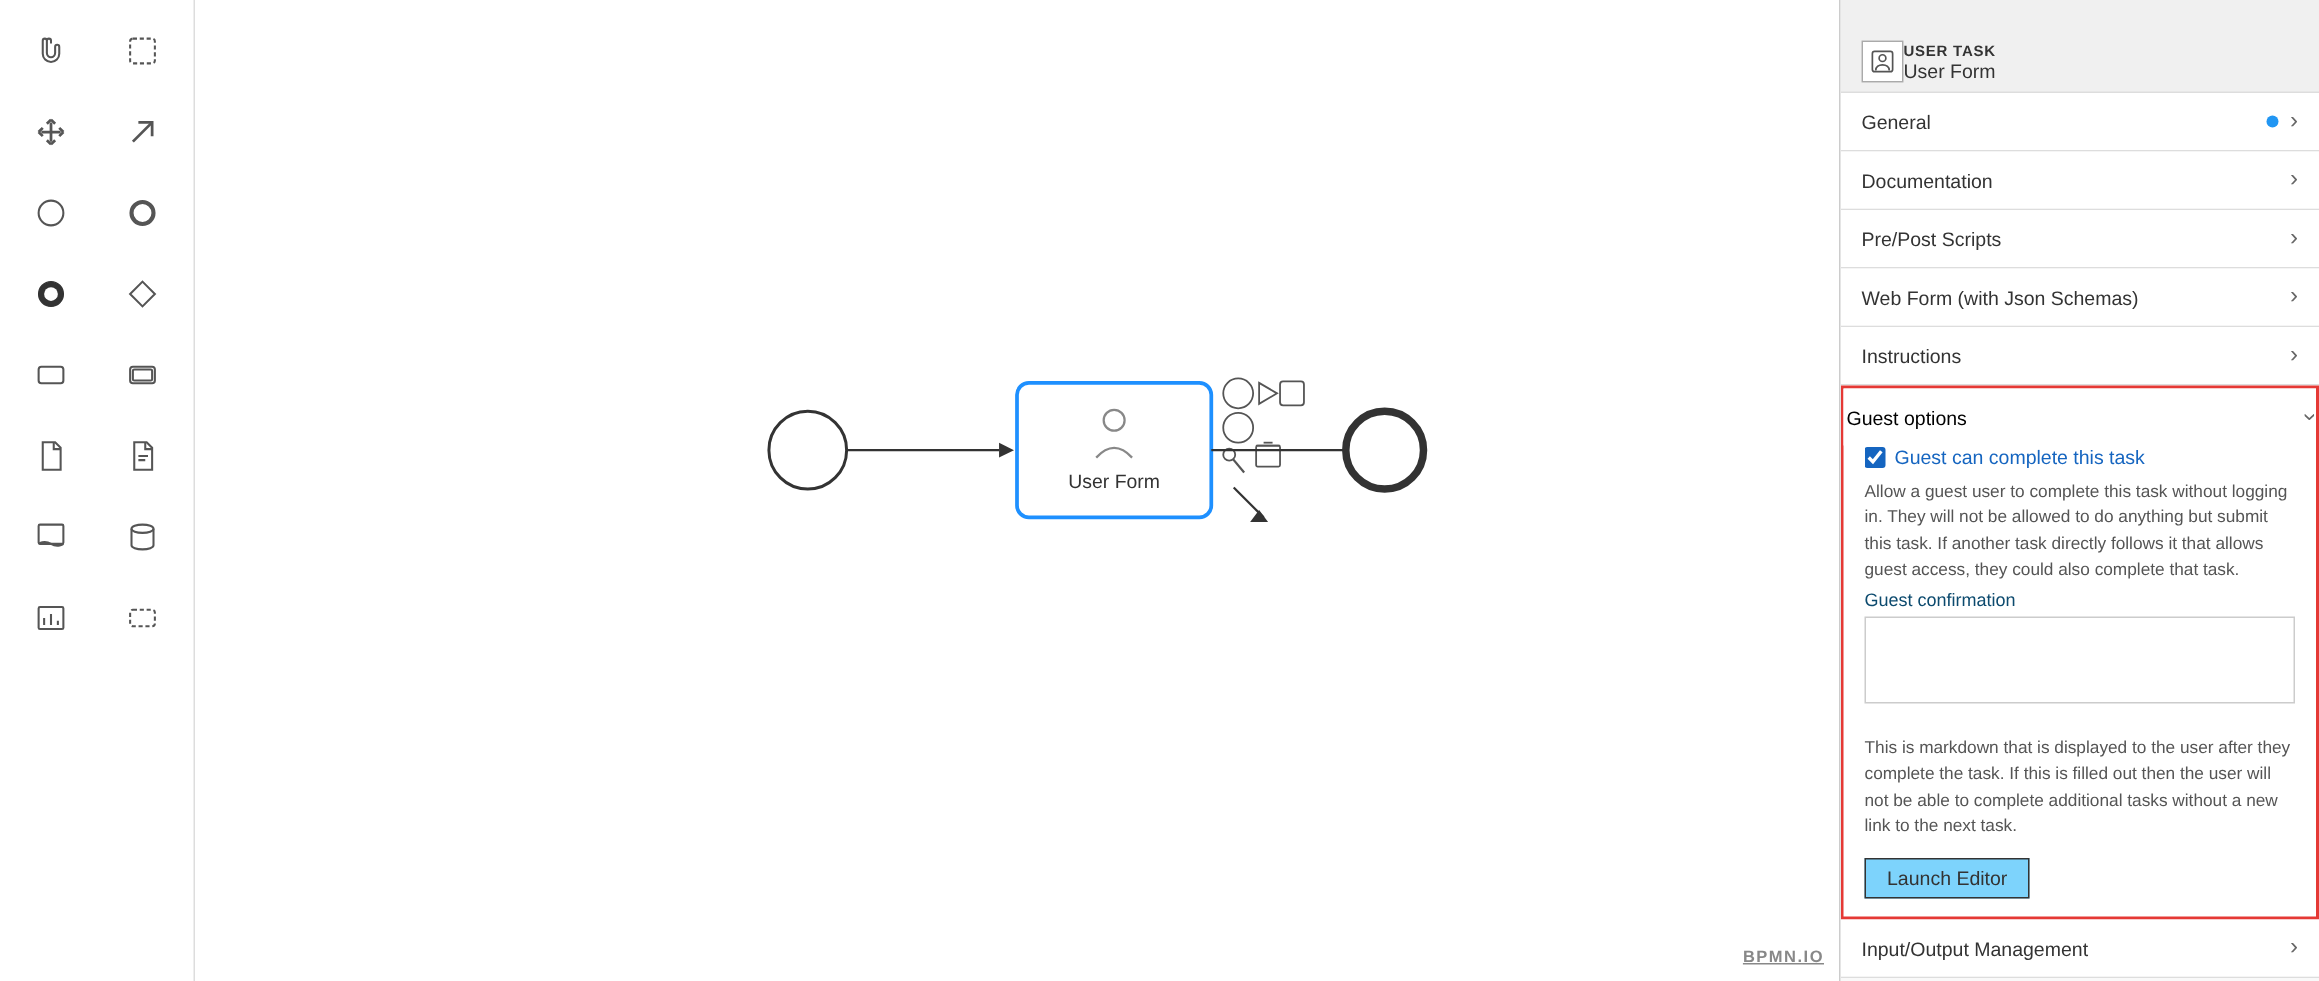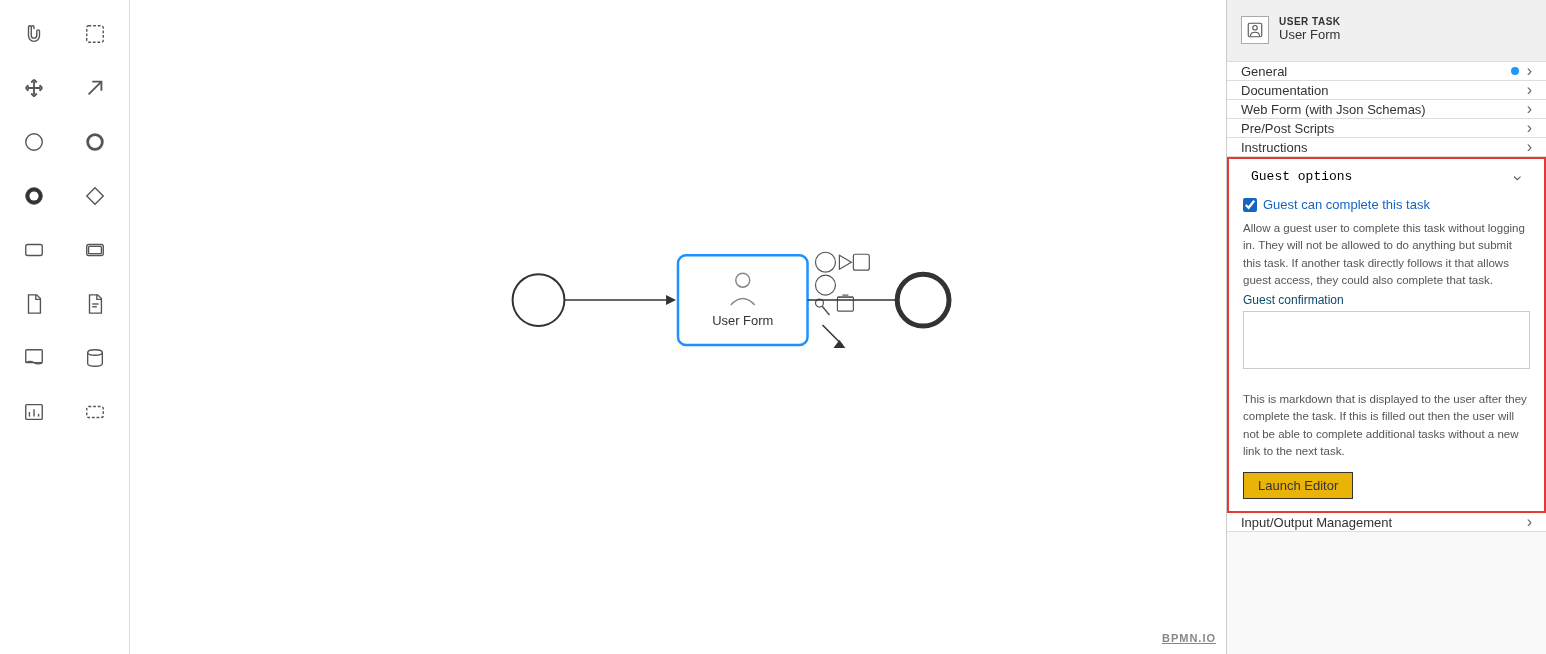--- a/index.html
+++ b/index.html
@@ -65,24 +65,23 @@
       border-left: 1px solid #ccc;
       background: #f9f9f9;
       display: flex;
       flex-direction: column;
       flex-shrink: 0;
       overflow-y: auto;
     }
 
     .panel-header {
       background: #f0f0f0;
-      padding: 16px 14px;
-      display: flex;
-      align-items: flex-start;
-      gap: 10px;
+      padding: 6px 14px;
+      display: flex;
+      align-items: flex-end;
       border-bottom: 1px solid #ddd;
       min-height: 62px;
     }
     .panel-header-icon {
       width: 28px;
       height: 28px;
       border: 1px solid #aaa;
       background: #fff;
       display: flex;
       align-items: center;
@@ -102,21 +101,21 @@
     }
 
     .panel-section {
       border-bottom: 1px solid #ddd;
       background: #fff;
     }
     .panel-section-header {
       display: flex;
       align-items: center;
       justify-content: space-between;
-      padding: 0 14px;
+      padding: 10px 14px;
       cursor: pointer;
       background: #fff;
     }
     .panel-section-header .section-label {
       font-size: 13px;
       color: #333;
     }
     .panel-section-header .section-dot {
       width: 8px;
       height: 8px;
@@ -133,26 +132,25 @@
     .chevron-down::after { content: '›'; font-size: 16px; color: #666; transform: rotate(90deg); display: inline-block; }
 
     
     .guest-options-panel {
       border: 2px solid #e53935;
       background: #fff;
       margin: 0;
     }
     .guest-options-header {
       display: flex;
-      align-items: flex-start;
+      align-items: center;
       justify-content: space-between;
-      padding: 10px 22px;
+      padding: 10px 2px;
       cursor: pointer;
       background: #fff;
-      font-family: Liberation Mono, monospace;
     }
     .guest-options-body {
       padding: 0 14px 12px 14px;
     }
     .checkbox-row {
       display: flex;
       align-items: flex-end;
       gap: 6px;
       margin-bottom: 8px;
     }
@@ -190,21 +188,21 @@
     }
     .confirmation-description {
       font-size: 11.5px;
       color: #555;
       line-height: 1.5;
       margin-top: 19px;
       margin-bottom: 12px;
     }
     .launch-editor-btn {
       border: 1px solid #333;
-      background: #eab308;
+      background: #7dd3fc;
       padding: 5px 14px;
       font-size: 13px;
       cursor: pointer;
       color: #333;
     }
   </style>
 </head>
 <body>
 
 <div class="toolbar">
@@ -384,28 +382,28 @@
 
   <div class="panel-section">
     <div class="panel-section-header">
       <span class="section-label">Documentation</span>
       <span class="chevron-right"></span>
     </div>
   </div>
 
   <div class="panel-section">
     <div class="panel-section-header">
+      <span class="section-label">Pre/Post Scripts</span>
+      <span class="chevron-right"></span>
+    </div>
+  </div>
+
+  <div class="panel-section">
+    <div class="panel-section-header">
       <span class="section-label">Web Form (with Json Schemas)</span>
-      <span class="chevron-right"></span>
-    </div>
-  </div>
-
-  <div class="panel-section">
-    <div class="panel-section-header">
-      <span class="section-label">Pre/Post Scripts</span>
       <span class="chevron-right"></span>
     </div>
   </div>
 
   <div class="panel-section">
     <div class="panel-section-header">
       <span class="section-label">Instructions</span>
       <span class="chevron-right"></span>
     </div>
   </div>

